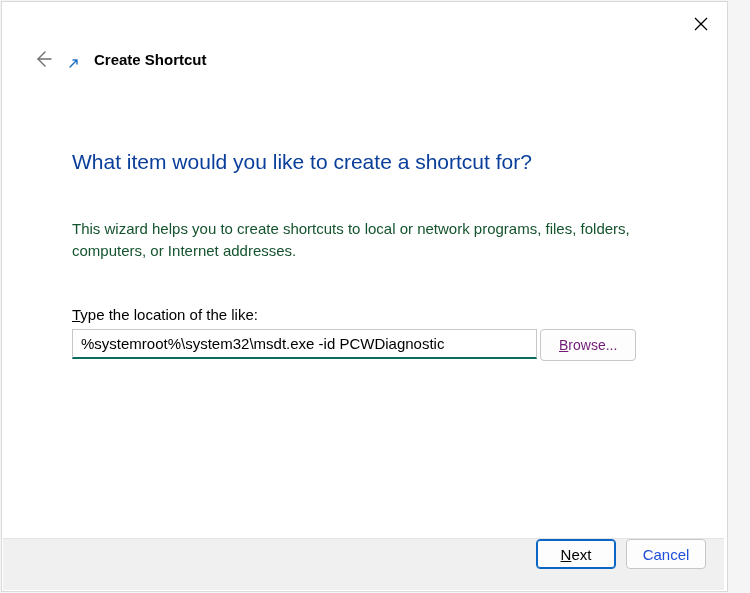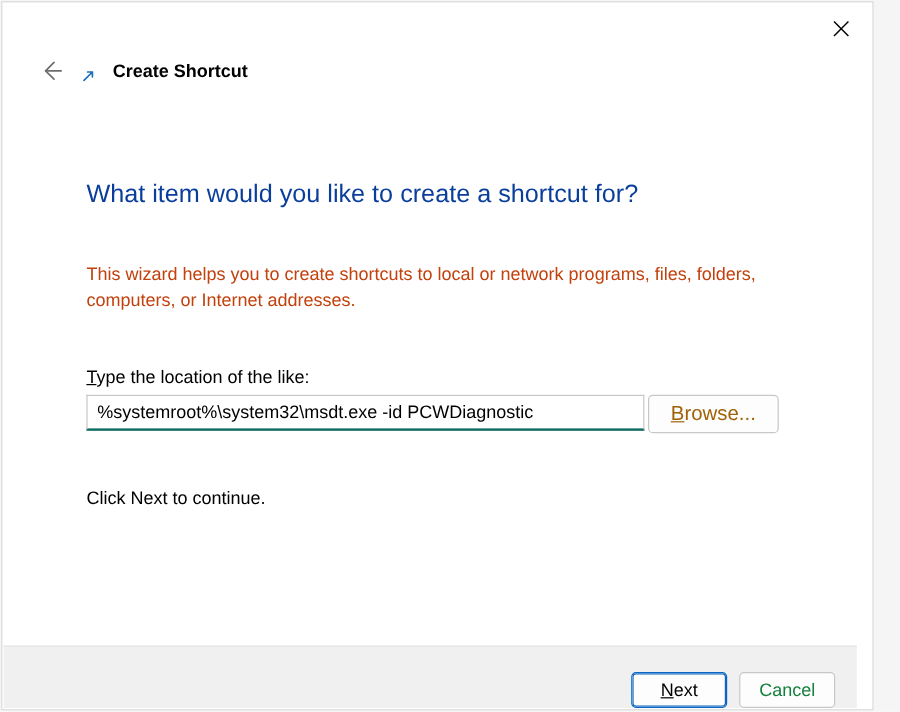--- a/index.html
+++ b/index.html
@@ -84,21 +84,21 @@
       margin-top: 44px;
     }
     .heading {
       font-size: 21px;
       color: #0a3e9b;
       font-weight: 400;
       margin-bottom: 44px;
     }
     .description {
       font-size: 15px;
-      color: #c2410c;
+      color: #14532d;
       line-height: 1.45;
       margin-bottom: 44px;
     }
     .field-label {
       font-size: 15px;
       color: #000;
       margin-bottom: 6px;
     }
     .field-label .accel { text-decoration: underline; }
 
@@ -120,63 +120,63 @@
       color: #000;
       outline: none;
       background: #fff;
     }
     .browse-btn {
       height: 32px;
       padding: 0 18px;
       border: 1px solid #c7c7c7;
       border-radius: 4px;
       background: #fdfdfd;
-      font-size: 17px;
-      color: #a16207;
+      font-size: 14px;
+      color: #701a75;
       cursor: pointer;
     }
     .browse-btn .accel { text-decoration: underline; }
 
     .continue-text {
       margin-top: 46px;
       font-size: 15px;
       color: #000;
     }
 
     .footer {
       position: absolute;
       left: 1px;
-      right: 13px;
+      right: 3px;
       bottom: 1px;
       height: 52px;
       background: #f0f0f0;
       border-top: 1px solid #e4e4e4;
       display: flex;
-      align-items: flex-end;
+      align-items: flex-start;
       justify-content: flex-end;
       padding-right: 18px;
       gap: 10px;
     }
     .footer button {
       height: 30px;
       width: 80px;
       border-radius: 4px;
       font-size: 15px;
       cursor: pointer;
       background: #fdfdfd;
     }
     .next-btn {
       border: 1px solid #0a66c2;
       box-shadow: inset 0 0 0 1px #0a66c2;
       color: #000;
     }
     .next-btn .accel { text-decoration: underline; }
     .cancel-btn {
       border: 1px solid #c7c7c7;
-      color: #15803d;
+      color: #1d4ed8;
     }
   </style>
 </head>
 <body>
 
 <div class="outer-window">
 
   <button class="close-btn">
     <svg viewBox="0 0 14 14">
       <line x1="1" y1="1" x2="13" y2="13" stroke="#000" stroke-width="1.2"></line>
@@ -209,21 +209,20 @@
 
     <div class="input-row">
       <div class="text-input-wrap">
         <input type="text" class="text-input" value="%systemroot%\system32\msdt.exe -id PCWDiagnostic" style="">
       </div>
       <button class="browse-btn">
         <span class="accel">B</span><span>rowse...</span>
       </button>
     </div>
 
-    <div class="continue-text">Click Next to continue.</div>
   </div>
 
   <div class="footer">
     <button class="next-btn">
       <span class="accel">N</span><span>ext</span>
     </button>
     <button class="cancel-btn">Cancel</button>
   </div>
 
 </div>

